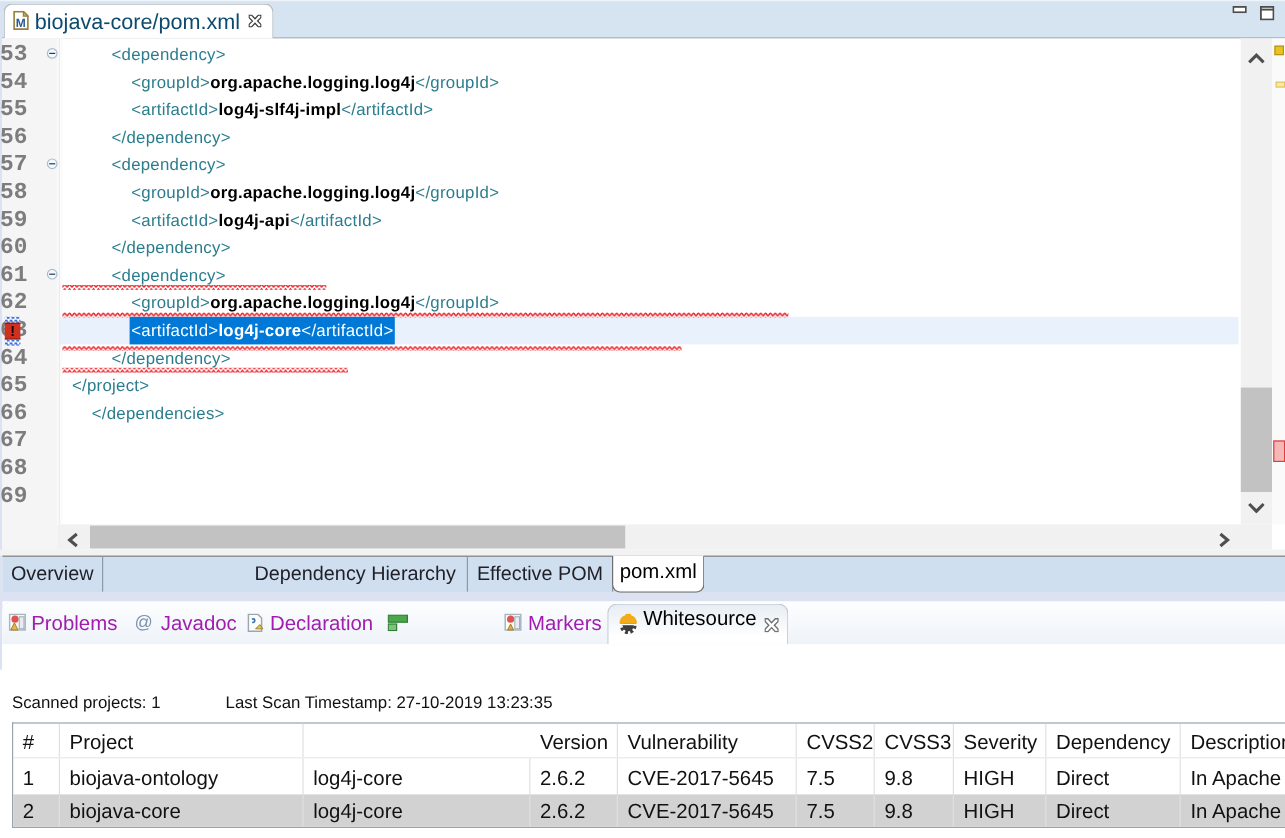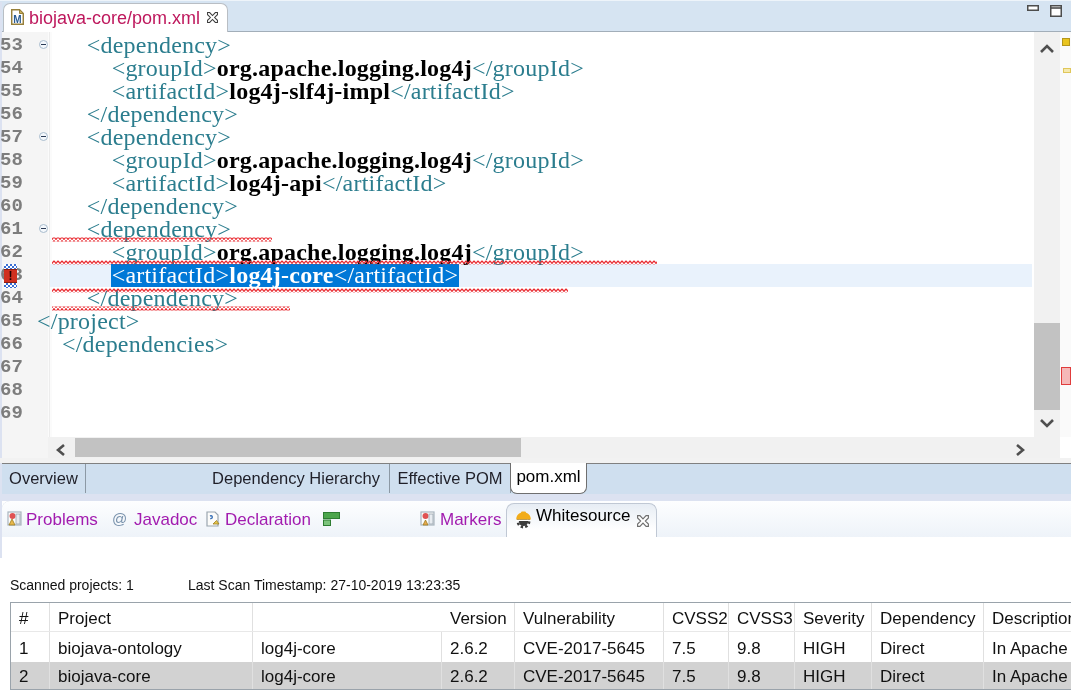--- a/index.html
+++ b/index.html
@@ -5,29 +5,29 @@
   html,body{margin:0;padding:0;}
   body{width:1071px;height:698px;position:relative;background:#fff;overflow:hidden;
        font-family:"Liberation Sans",sans-serif;}
   .abs{position:absolute;}
   
   #hdrblue{left:0;top:0;width:1071px;height:31px;background:#d6e4f2;}
   #hdrborder{left:0;top:31px;width:1071px;height:1px;background:#a2aeb9;}
   #toptab{left:3px;top:3px;width:225px;height:29px;background:#fff;
           border:1px solid #b9bec4;border-bottom:none;border-radius:7px 7px 0 0;box-sizing:border-box;}
   #toptab .micon{left:7px;top:5px;}
-  #toptabtxt{left:25px;top:4px;font-size:18px;color:#be185d;}
+  #toptabtxt{left:25px;top:4px;font-size:18px;color:#0c4a6e;}
   #leftstrip{left:0;top:2px;width:2px;height:556px;background:#dce2f1;}
   
   #gutter{left:2px;top:32px;width:46px;height:405px;background:#f5f5f5;}
   #foldcol{left:48px;top:32px;width:4px;height:405px;background:#fbfbfb;}
   .lnum{position:absolute;left:0px;width:39px;text-align:left;height:23px;line-height:23px;
         font-family:"Liberation Mono",monospace;font-size:19px;color:#7d7d7d;font-weight:bold;}
   #linehl{left:50px;top:264px;width:982px;height:23px;background:#e9f2fc;}
-  #code{left:37px;top:34px;font-family:Liberation Serif, serif;font-size:24px;
+  #code{left:60px;top:34px;font-family:Liberation Sans, sans-serif;font-size:14px;
         letter-spacing:0.22px;color:#000;}
   #code .row{height:23px;line-height:23px;white-space:pre;}
   .tg{color:#2b7d8e;}
   .tx{font-weight:bold;color:#000;}
   #sel{background:#0078d7;display:inline-block;height:23px;line-height:23px;vertical-align:top;padding:0 1px;margin:0 -1px;}
   #sel .tg{color:#fff;}
   #sel .tx{color:#fff;}
   .fold{position:absolute;left:39px;width:9px;height:9px;border:1px solid #a9bccd;border-radius:50%;
         background:#f4f8fc;box-sizing:border-box;}
   .fold:after{content:"";position:absolute;left:1px;top:2.8px;width:5px;height:1.5px;background:#2a3a55;}

